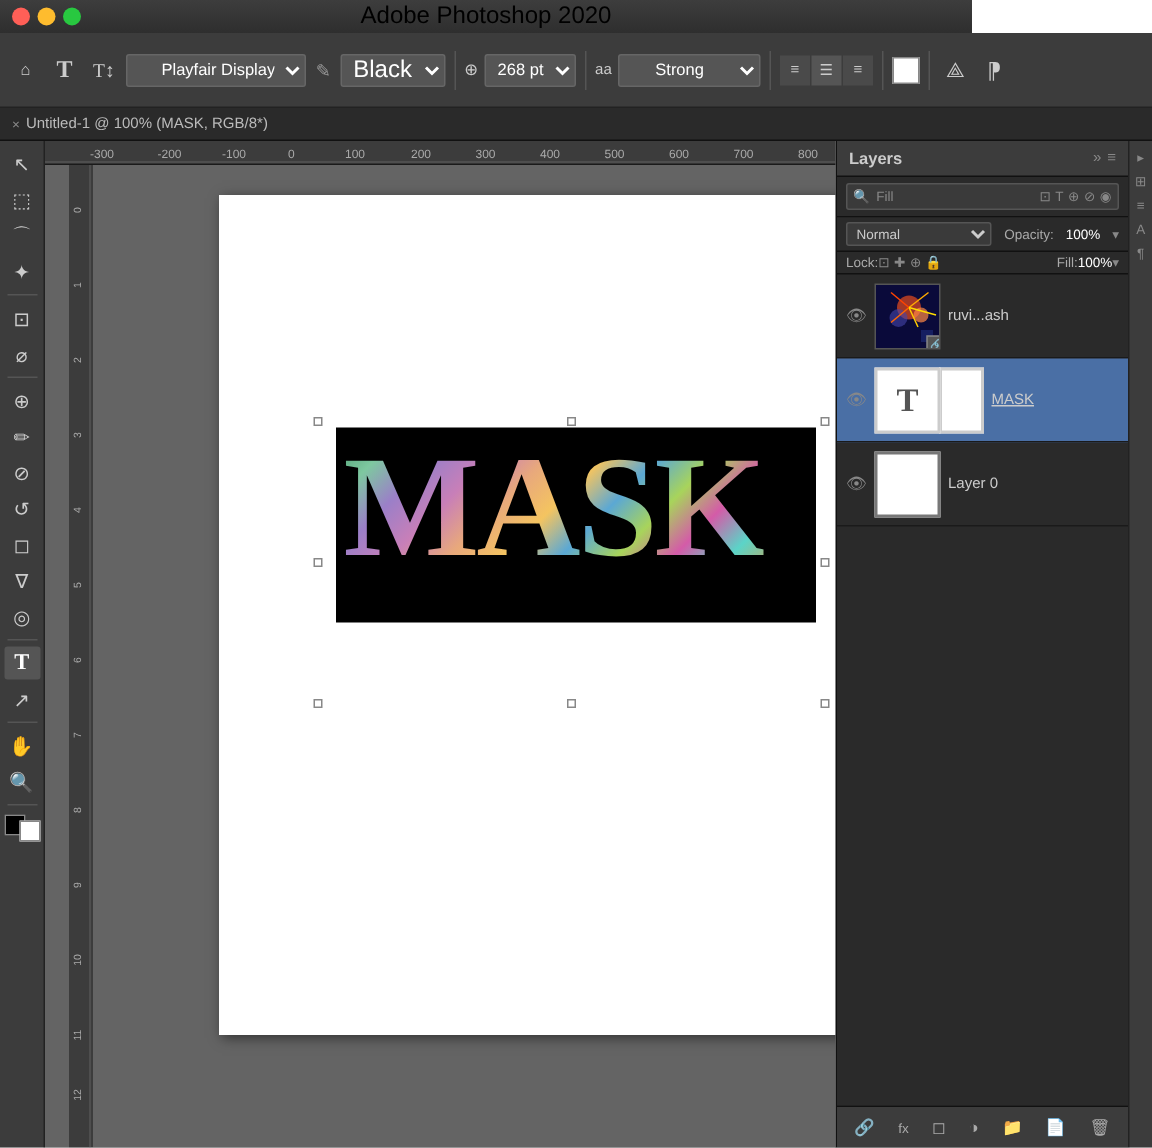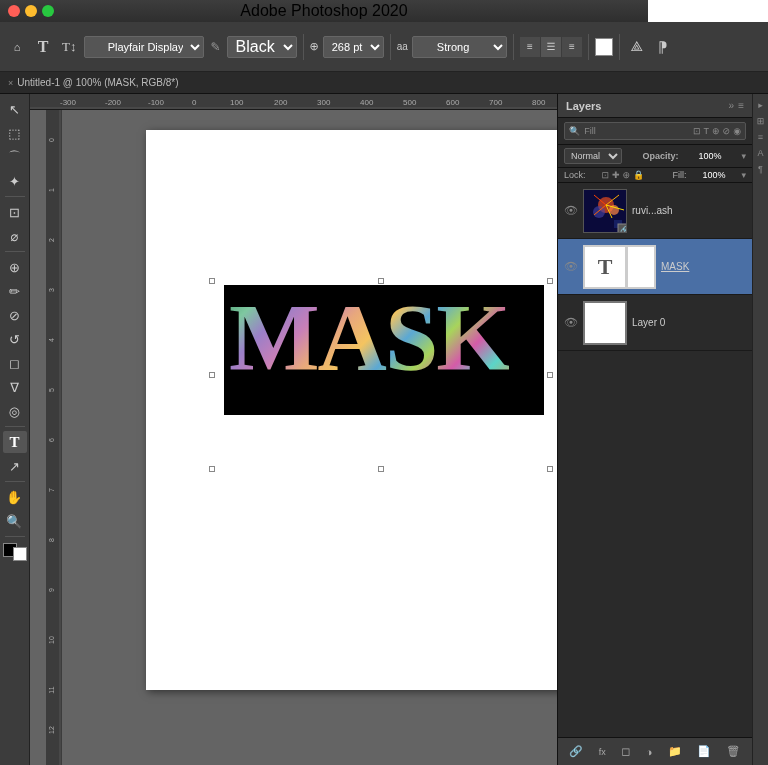--- a/index.html
+++ b/index.html
@@ -183,34 +183,34 @@
     .search-bar {
       width: 100%; height: 18px; background: #3a3a3a;
       border: 1px solid #555; border-radius: 2px;
       display: flex; align-items: center; padding: 0 4px; gap: 4px;
     }
     .search-bar span { color: #888; font-size: 9px; }
     .search-icons { display: flex; gap: 3px; margin-left: auto; color: #888; font-size: 9px; }
 
     #layers-options {
       padding: 3px 6px; background: #2a2a2a;
-      display: flex; align-items: center; gap: 20px;
+      display: flex; align-items: center; gap: 8px;
       border-bottom: 1px solid #111;
     }
     .blend-select {
       background: #3a3a3a; border: 1px solid #555; color: #ccc;
       font-size: 9px; height: 16px; padding: 0 2px; border-radius: 2px;
       flex: 1;
     }
-    .opacity-label { color: #aaa; font-size: 9px; font-weight: bold; }
+    .opacity-label { color: #aaa; font-size: 9px; }
     .opacity-val { color: #fff; font-size: 9px; }
 
     #layers-lock {
       padding: 2px 6px; background: #2a2a2a;
-      display: flex; align-items: center; gap: 16px;
+      display: flex; align-items: center; gap: 0;
       border-bottom: 1px solid #111;
     }
     .lock-label { color: #aaa; font-size: 9px; }
     .lock-icons { display: flex; gap: 3px; color: #888; font-size: 9px; }
     .fill-label { color: #aaa; font-size: 9px; margin-left: auto; }
     .fill-val { color: #fff; font-size: 9px; }
 
     
     .layer-item {
       display: flex; align-items: center;

